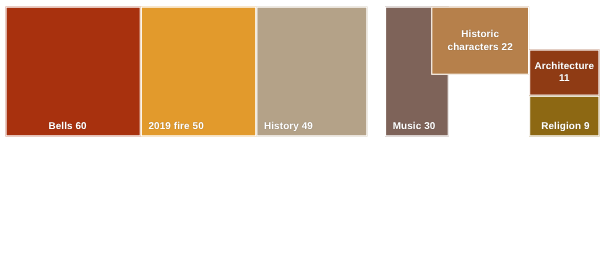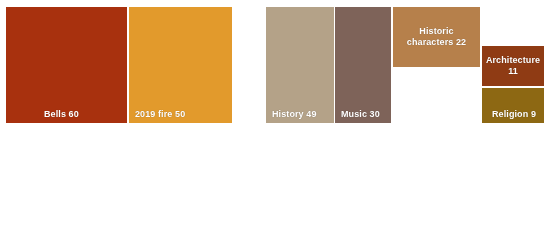--- a/index.html
+++ b/index.html
@@ -66,24 +66,24 @@
 </head>
 <body>
 
 <div id="treemap" style="background: rgb(255, 255, 255);">
     <div class="tile" style="left: 5px; top: 6px; width: 123px; height: 118px; background: rgb(168, 49, 14); border-color: rgb(255, 255, 255);">
       <span class="label" style="color: rgb(255, 255, 255); margin-left: 32px;">Bells 60</span>
     </div>
     <div class="tile" style="left: 128px; top: 6px; width: 105px; height: 118px; background: rgb(226, 154, 44); border-color: rgb(255, 255, 255);">
       <span class="label" style="color: rgb(255, 255, 255);">2019 fire 50</span>
     </div>
-    <div class="tile" style="left: 233px; top: 6px; width: 101px; height: 118px; background: rgb(180, 162, 136); border-color: rgb(255, 255, 255); margin-left: 32px;">
+    <div class="tile" style="left: 233px; top: 6px; width: 101px; height: 118px; background: rgb(180, 162, 136); border-color: rgb(255, 255, 255);">
       <span class="label" style="color: rgb(255, 255, 255);">History 49</span>
     </div>
-    <div class="tile" style="left: 334px; top: 6px; width: 58px; height: 118px; background: rgb(126, 99, 89); border-color: rgb(255, 255, 255);">
+    <div class="tile" style="left: 350px; top: 6px; width: 58px; height: 118px; background: rgb(126, 99, 89); border-color: rgb(255, 255, 255);">
       <span class="label" style="color: rgb(255, 255, 255);">Music 30</span>
     </div>
     <div class="tile centered-mid" style="left: 392px; top: 6px; width: 89px; height: 62px; background: rgb(182, 128, 75); border-color: rgb(255, 255, 255);">
       <span class="label" style="color: rgb(255, 255, 255);">Historic characters 22</span>
     </div>
     <div class="tile centered" style="left: 481px; top: 45px; width: 64px; height: 42px; background: rgb(143, 59, 20); border-color: rgb(255, 255, 255);">
       <span class="label" style="color: rgb(255, 255, 255);">Architecture 11</span>
     </div>
     <div class="tile" style="left: 481px; top: 87px; width: 64px; height: 37px; background: rgb(141, 104, 19); border-color: rgb(255, 255, 255);">
       <span class="label" style="color: rgb(255, 255, 255); text-align: center;">Religion 9</span>

